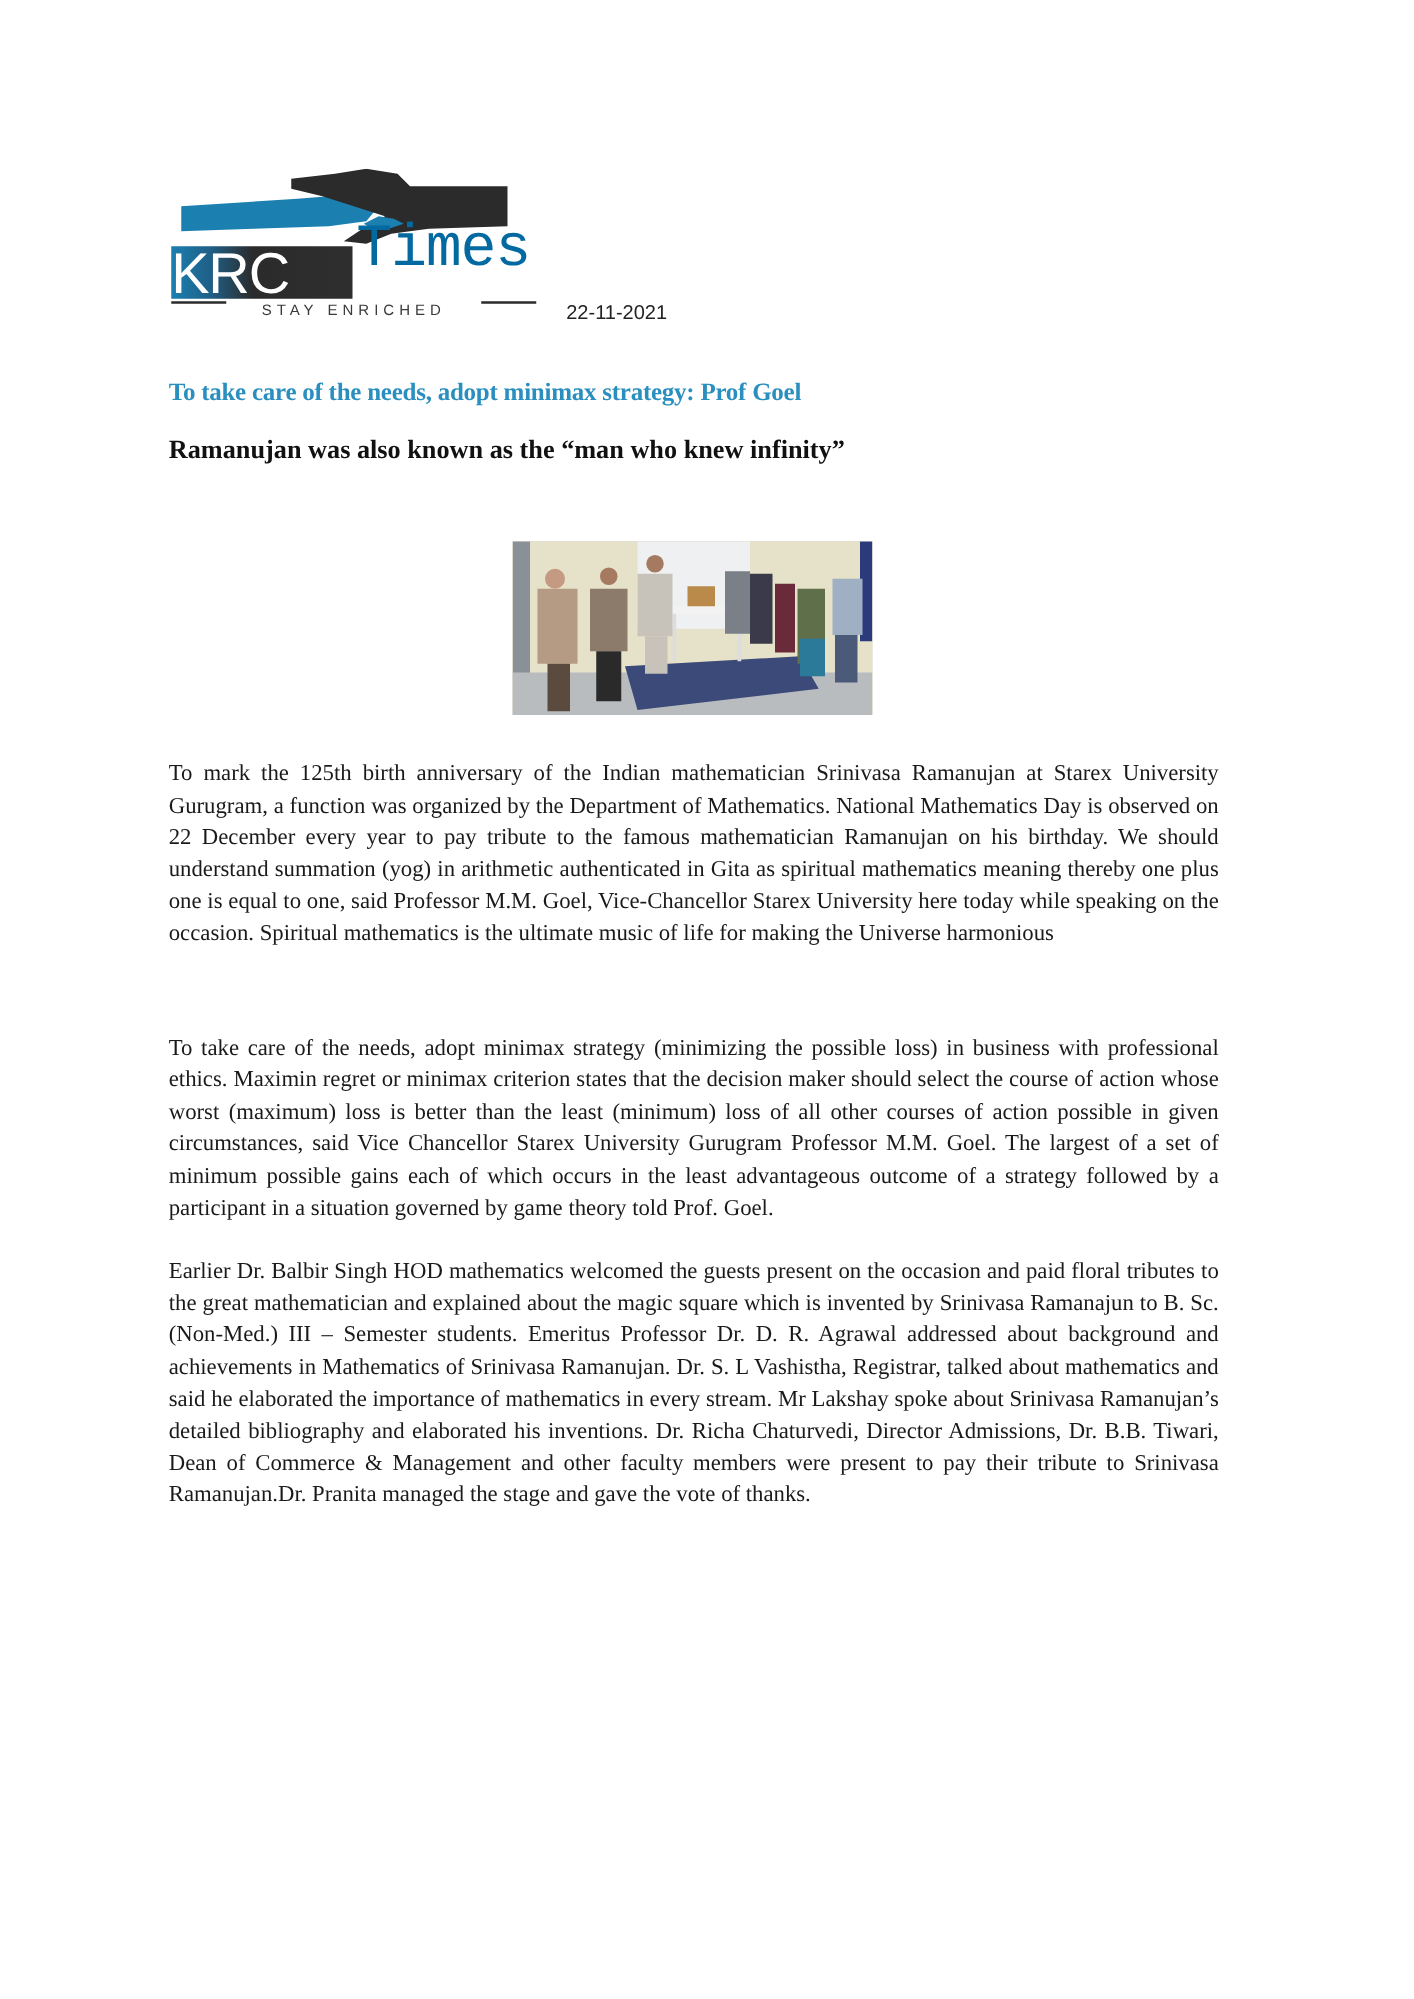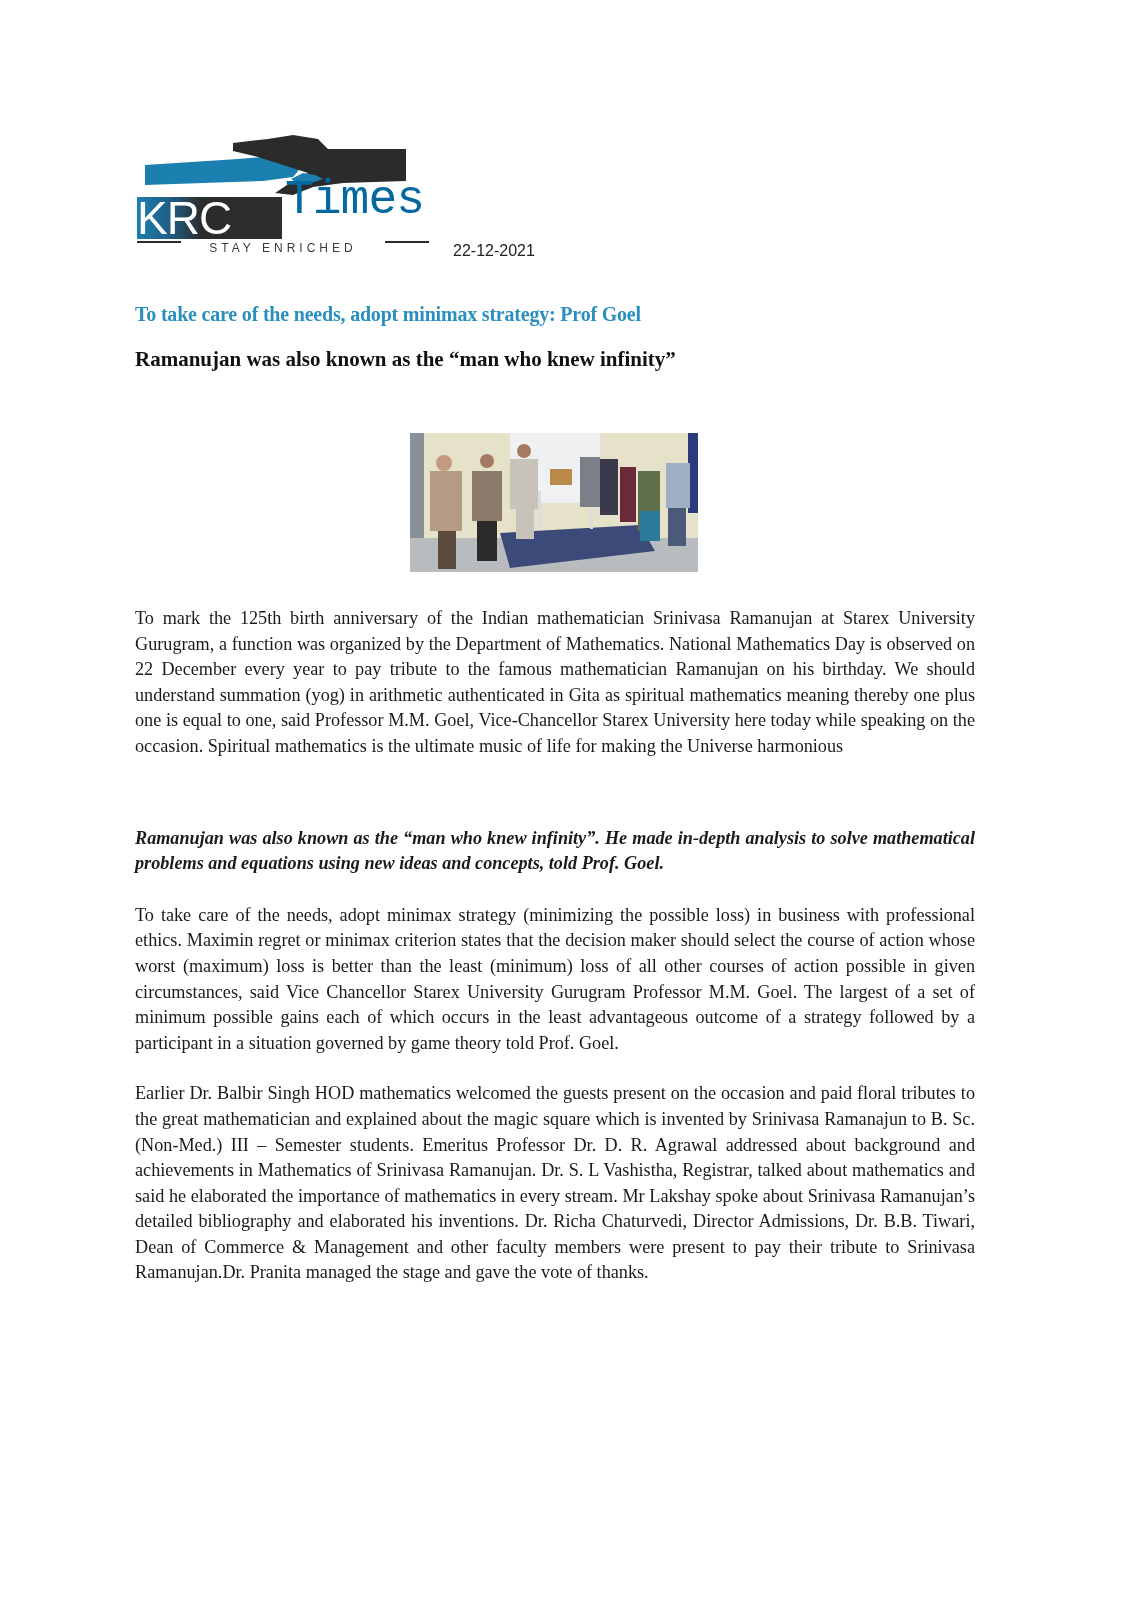--- a/index.html
+++ b/index.html
@@ -131,21 +131,21 @@
   </svg>
   <div class="logo-krc">KRC</div>
   <div class="logo-times">Times</div>
   <div class="logo-tagline-row">
     <span class="logo-rule"></span>
     <span class="logo-tagline">STAY ENRICHED</span>
     <span class="logo-rule"></span>
   </div>
 </div>
 
-<div class="date">22-12-2021</div>
+<div class="date">22-11-2021</div>
 
 <h1 class="headline">To take care of the needs, adopt minimax strategy: Prof Goel</h1>
 <h2 class="subhead">Ramanujan was also known as the “man who knew infinity”</h2>
 
 <div class="photo">
   <svg width="288" height="139" viewBox="0 0 288 139">
     <rect x="0" y="0" width="288" height="139" fill="#e6e1c9"></rect>
     <rect x="0" y="0" width="14" height="139" fill="#8a9097"></rect>
     <rect x="100" y="0" width="90" height="70" fill="#eef0f2"></rect>
     <rect x="278" y="0" width="10" height="80" fill="#2a3a7a"></rect>
@@ -169,16 +169,15 @@
     <rect x="210" y="34" width="16" height="55" fill="#6a2a3a"></rect>
     <rect x="228" y="38" width="22" height="60" fill="#5f6f4a"></rect>
     <rect x="230" y="78" width="20" height="30" fill="#2b7a9a"></rect>
     <rect x="256" y="30" width="24" height="45" fill="#9fb0c4"></rect>
     <rect x="258" y="75" width="18" height="38" fill="#4a5a78"></rect>
   </svg>
 </div>
 
 <div class="article">
   <p class="p1">To mark the 125th birth anniversary of the Indian mathematician Srinivasa Ramanujan at Starex University Gurugram, a function was organized by the Department of Mathematics. National Mathematics Day is observed on 22 December every year to pay tribute to the famous mathematician Ramanujan on his birthday. We should understand summation (yog) in arithmetic authenticated in Gita as spiritual mathematics meaning thereby one plus one is equal to one, said Professor M.M. Goel, Vice-Chancellor Starex University here today while speaking on the occasion. Spiritual mathematics is the ultimate music of life for making the Universe harmonious</p>
-  <p class="quote">Ramanujan was also known as the “man who knew infinity”. He made in-depth analysis to solve mathematical problems and equations using new ideas and concepts, told Prof. Goel.</p>
   <p>To take care of the needs, adopt minimax strategy (minimizing the possible loss) in business with professional ethics. Maximin regret or minimax criterion states that the decision maker should select the course of action whose worst (maximum) loss is better than the least (minimum) loss of all other courses of action possible in given circumstances, said  Vice Chancellor Starex University Gurugram Professor M.M. Goel. The largest of a set of minimum possible gains each of which occurs in the least advantageous outcome of a strategy followed by a participant in a situation governed by game theory told Prof. Goel.</p>
   <p>Earlier Dr. Balbir Singh HOD mathematics welcomed the guests present on the occasion and paid floral tributes to the great mathematician and explained about the magic square which is invented by Srinivasa Ramanajun to B. Sc. (Non-Med.) III – Semester students. Emeritus Professor Dr. D. R. Agrawal addressed about background and achievements in Mathematics of Srinivasa Ramanujan. Dr. S. L Vashistha, Registrar, talked about mathematics and said he elaborated the importance of mathematics in every stream. Mr Lakshay spoke about Srinivasa Ramanujan’s detailed bibliography and elaborated his inventions. Dr. Richa Chaturvedi, Director Admissions, Dr. B.B. Tiwari, Dean of Commerce &amp; Management and other faculty members were present to pay their tribute to Srinivasa Ramanujan.Dr. Pranita managed the stage and gave the vote of thanks.</p>
 </div>
 
 </body></html>

